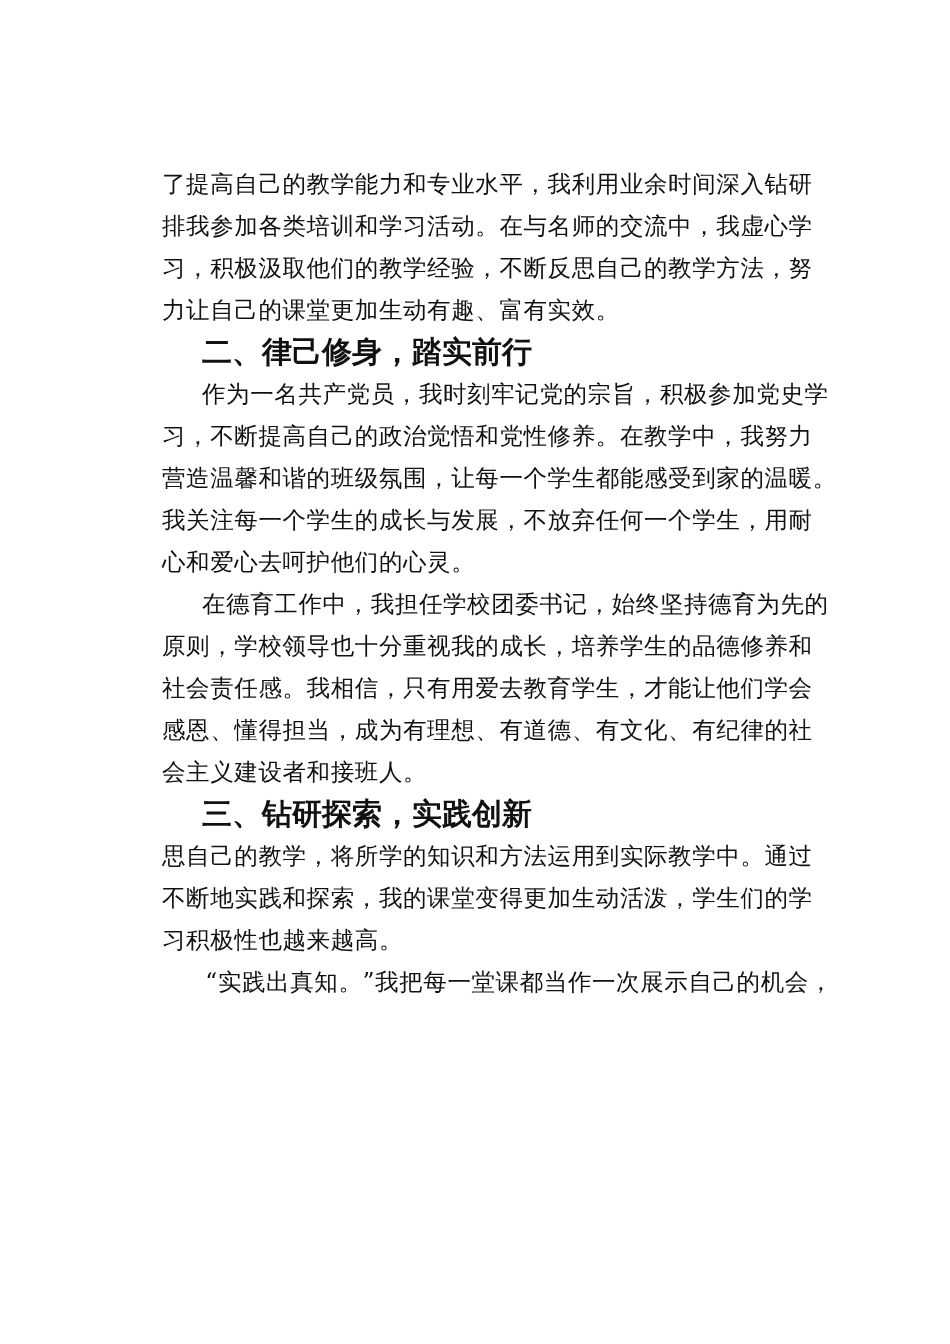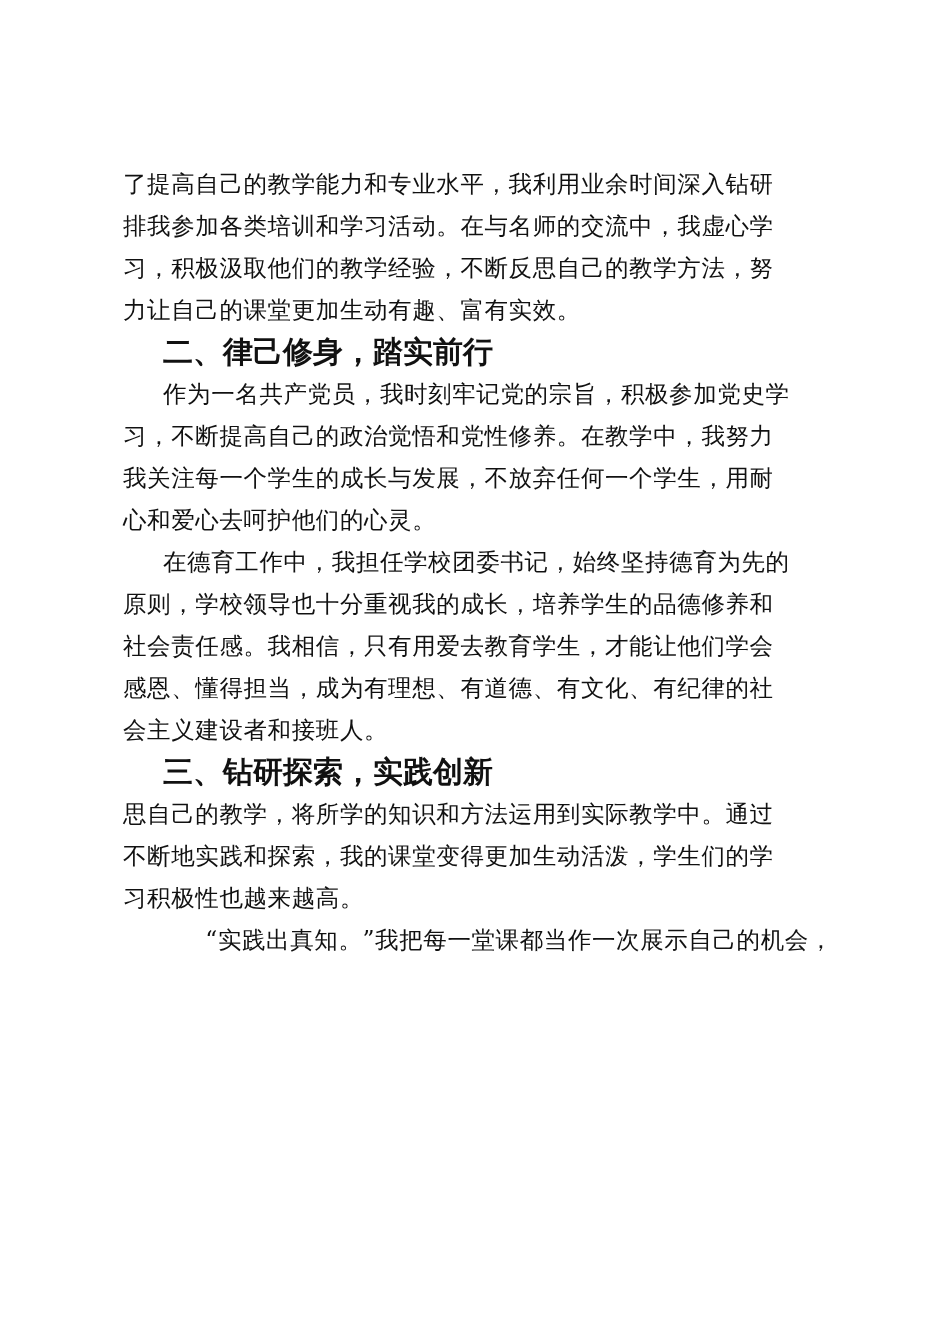--- a/index.html
+++ b/index.html
@@ -20,20 +20,21 @@
     left: 123px;
     top: 163px;
     width: 710px;
   }
   .line {
     height: 42px;
     line-height: 42px;
     font-size: 23.5px;
     white-space: nowrap;
     letter-spacing: 0.6px;
+    margin-left: 39px;
   }
   .heading {
     font-family: "DejaVu Sans", "Liberation Sans", sans-serif;
     font-weight: bold;
     font-size: 30px;
     padding-left: 40px;
     letter-spacing: 0px;
   }
   .indent {
     padding-left: 40px;
@@ -53,20 +54,21 @@
     <div class="line">排我参加各类培训和学习活动。在与名师的交流中，我虚心学</div>
     <div class="line">习，积极汲取他们的教学经验，不断反思自己的教学方法，努</div>
     <div class="line">力让自己的课堂更加生动有趣、富有实效。</div>
   </div>
 
   <div class="line heading">二、律己修身，踏实前行</div>
 
   <div>
     <div class="line indent">作为一名共产党员，我时刻牢记党的宗旨，积极参加党史学</div>
     <div class="line">习，不断提高自己的政治觉悟和党性修养。在教学中，我努力</div>
+    <div class="line">营造温馨和谐的班级氛围，让每一个学生都能感受到家的温暖。</div>
     <div class="line">我关注每一个学生的成长与发展，不放弃任何一个学生，用耐</div>
     <div class="line">心和爱心去呵护他们的心灵。</div>
   </div>
 
   <div>
     <div class="line indent">在德育工作中，我担任学校团委书记，始终坚持德育为先的</div>
     <div class="line">原则，学校领导也十分重视我的成长，培养学生的品德修养和</div>
     <div class="line">社会责任感。我相信，只有用爱去教育学生，才能让他们学会</div>
     <div class="line">感恩、懂得担当，成为有理想、有道德、有文化、有纪律的社</div>
     <div class="line">会主义建设者和接班人。</div>

